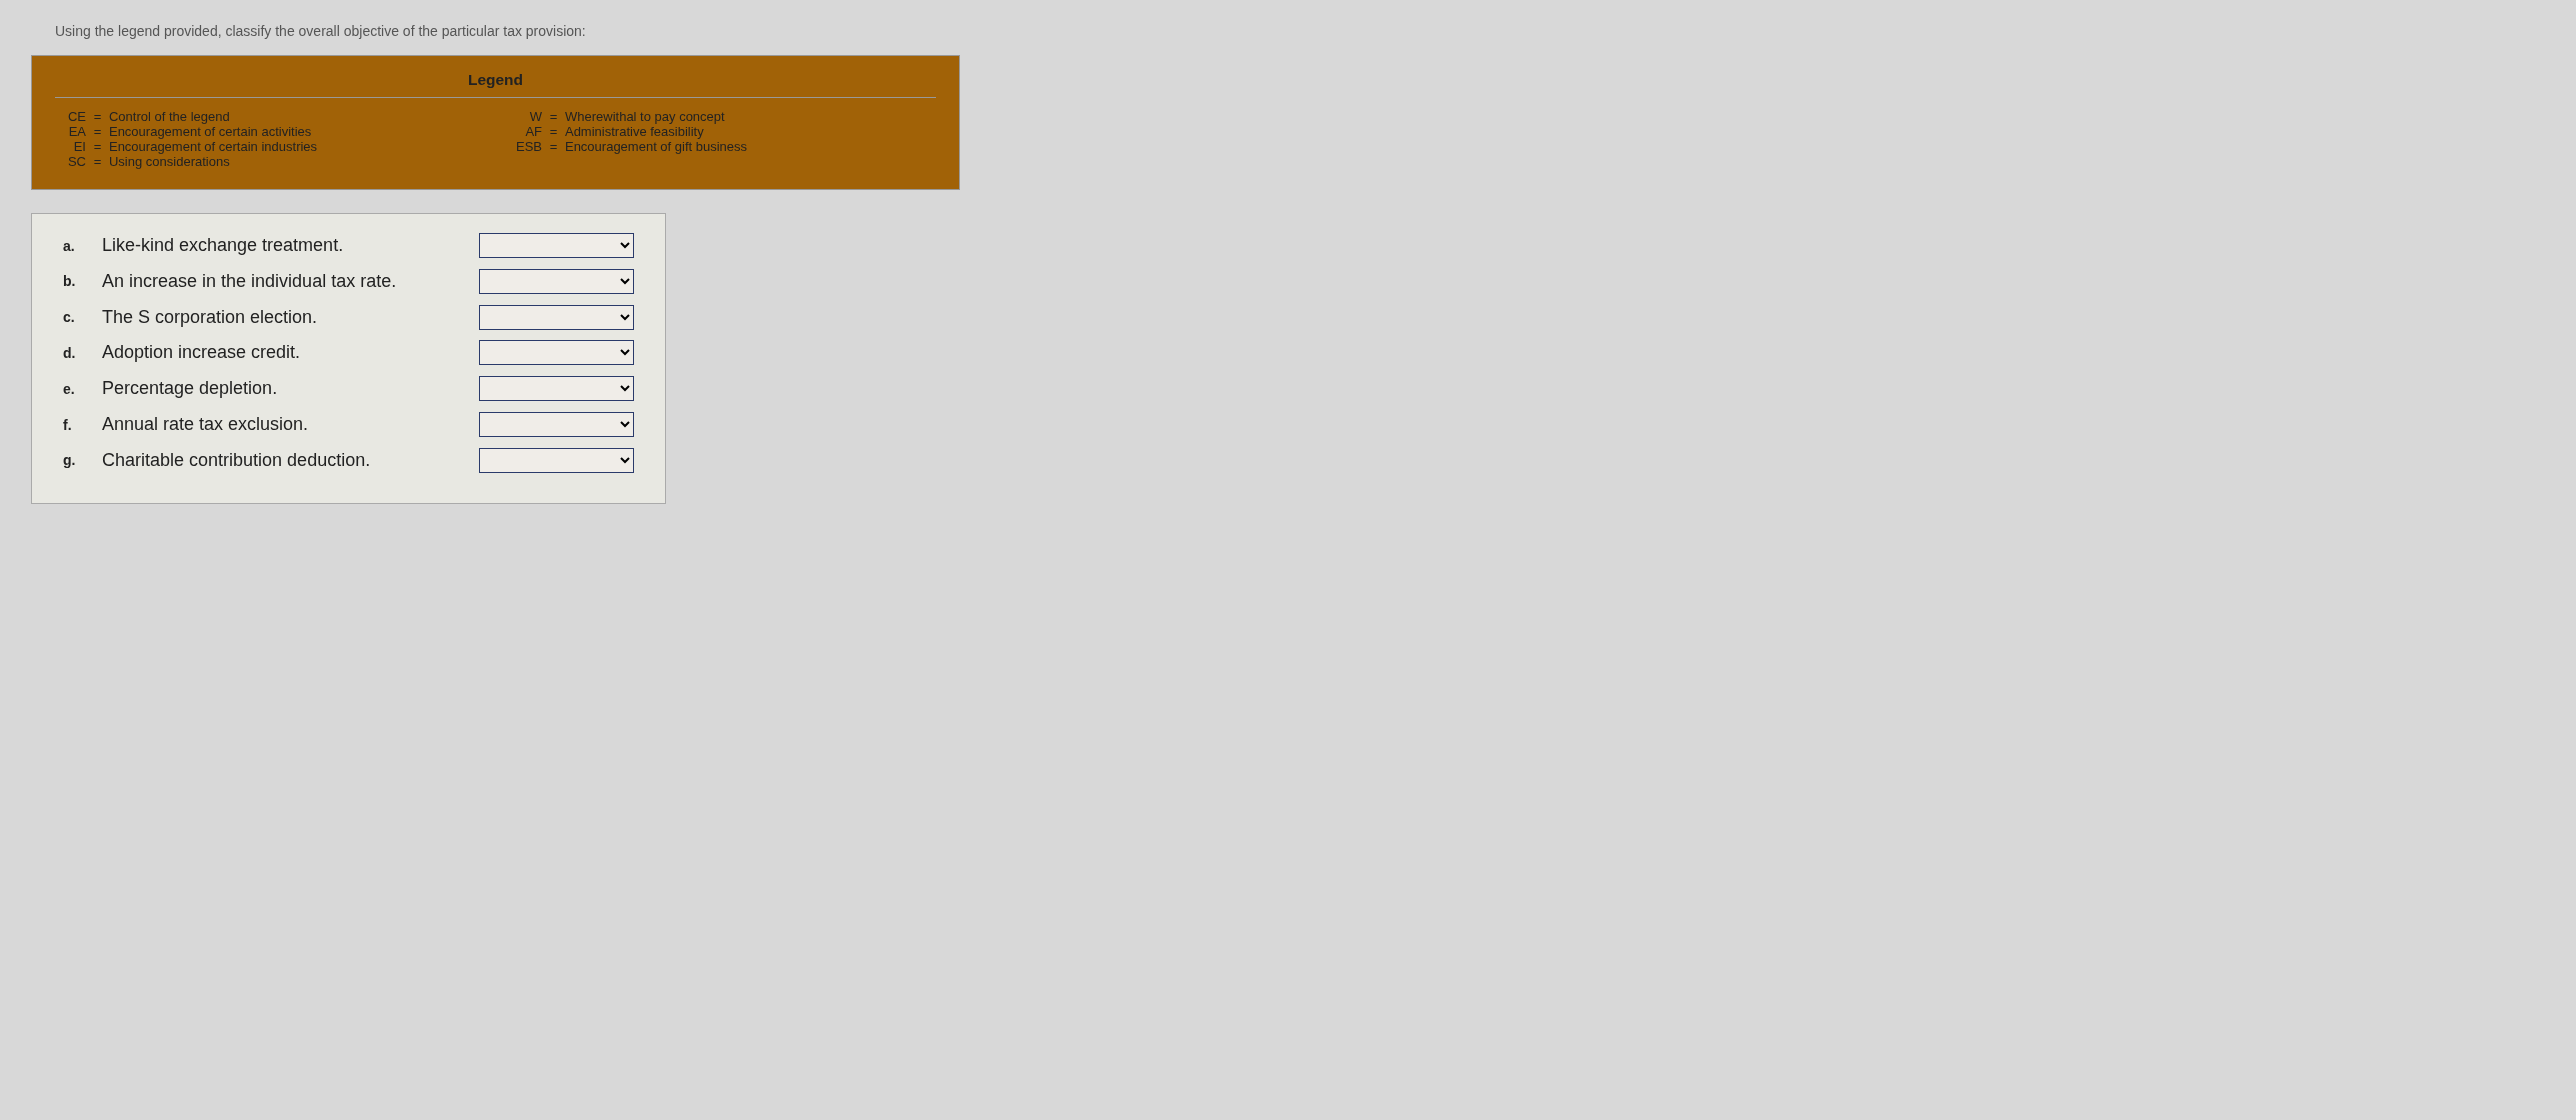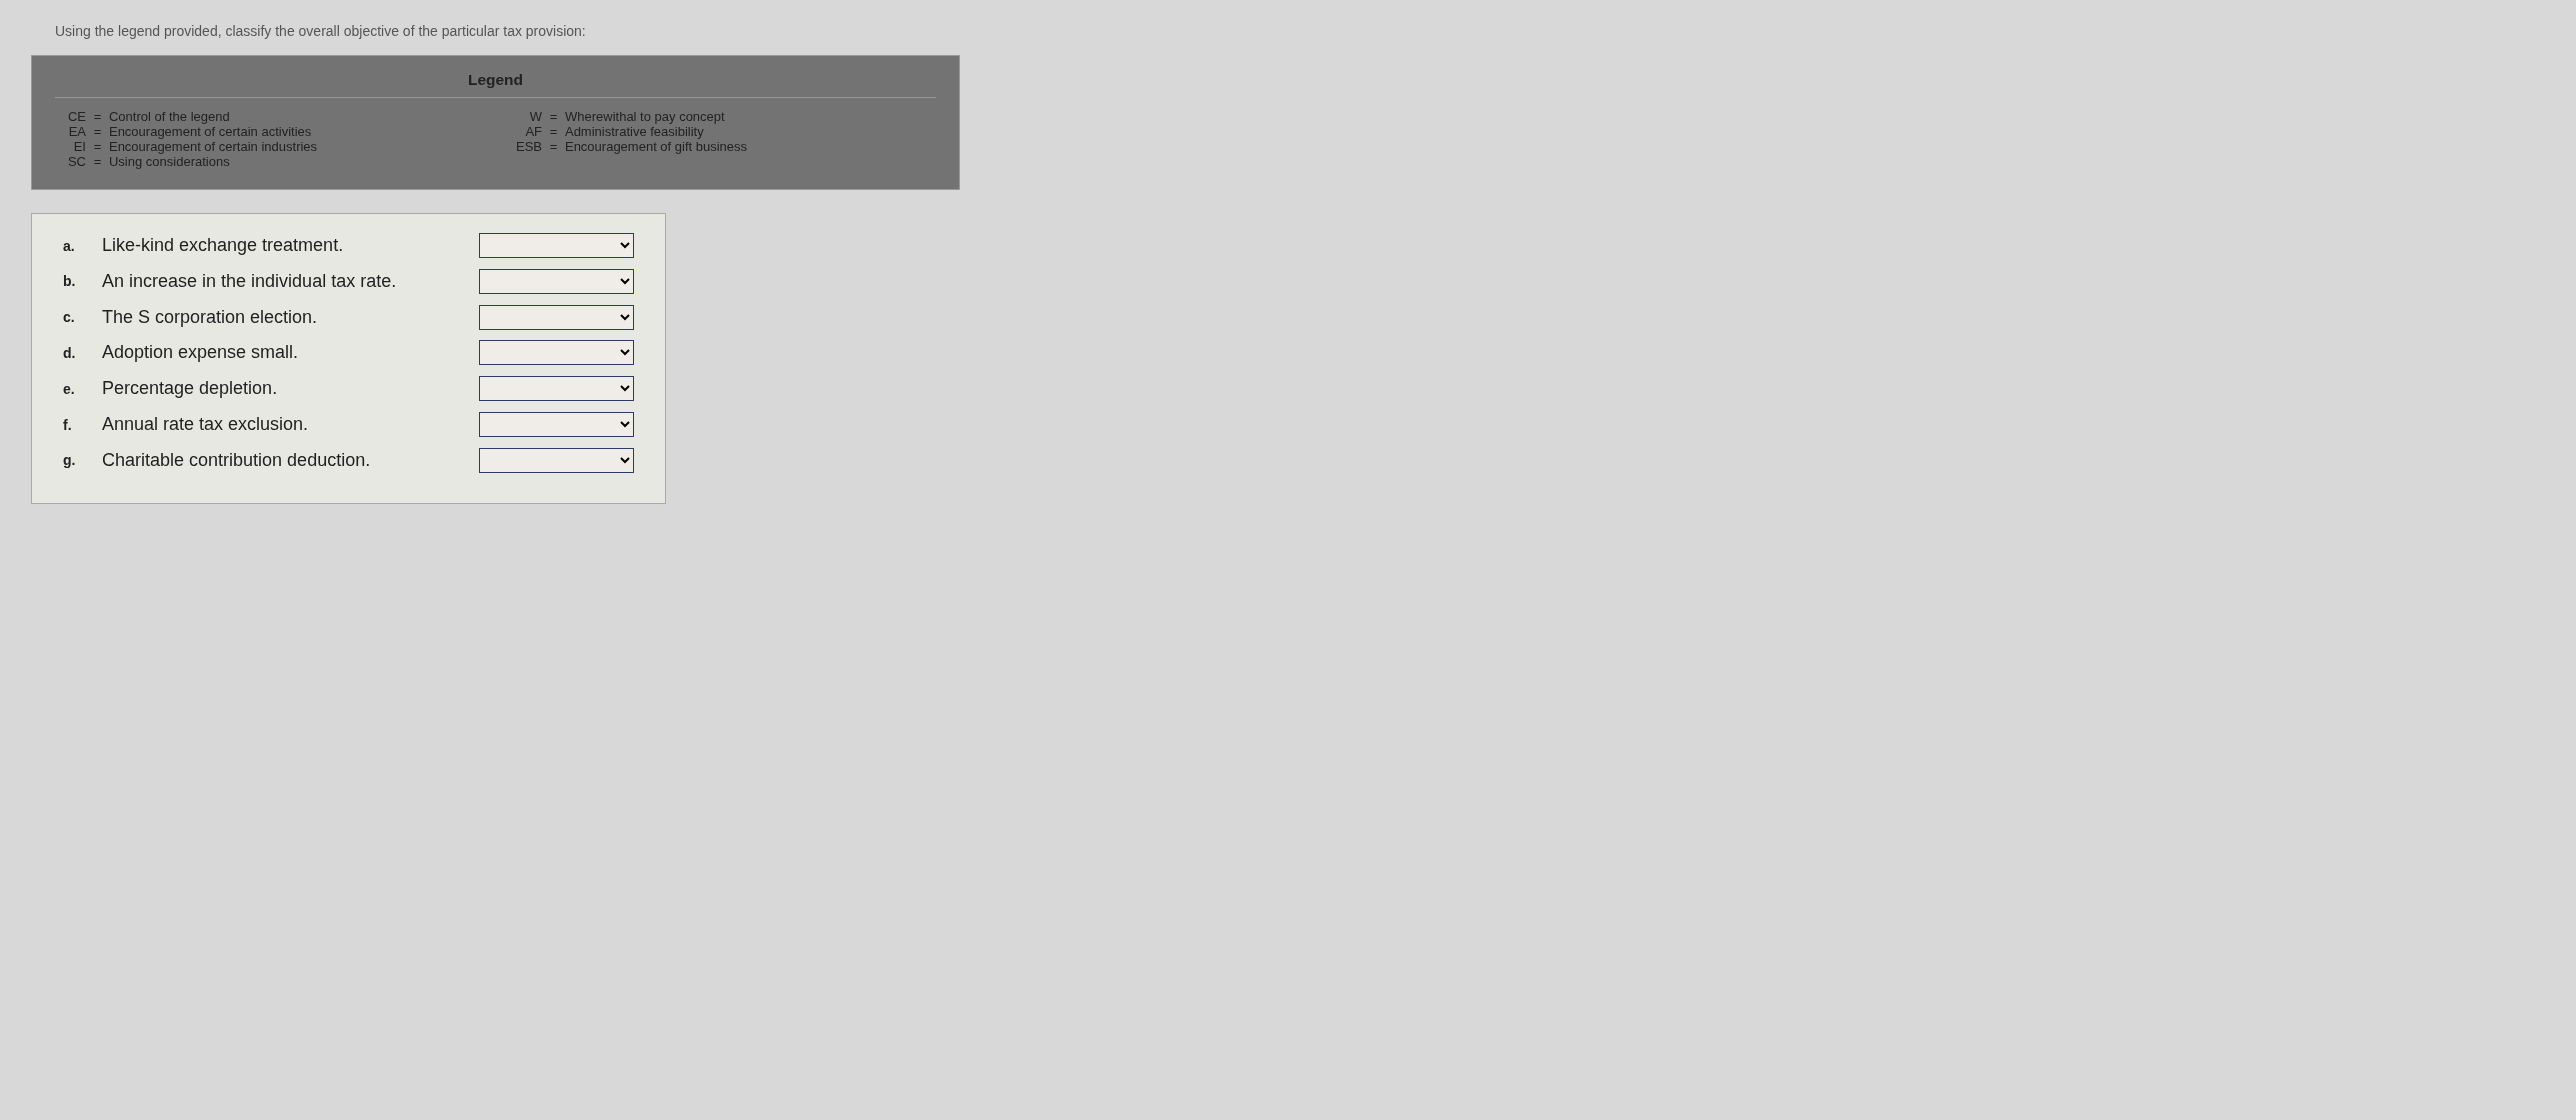--- a/index.html
+++ b/index.html
@@ -18,21 +18,21 @@
 
     .instruction {
       font-size: 14px;
       color: #555;
       margin-bottom: 15.5px;
       margin-left: 24px;
     }
 
     .legend-box {
       border: 1.5px solid #999;
-      background-color: #737373;
+      background-color: #a16207;
       padding: 15.5px 23px 19.4px 23px;
       margin-bottom: 23px;
       max-width: 929px;
     }
 
     .legend-title {
       text-align: center;
       font-weight: bold;
       font-size: 15.5px;
       margin-bottom: 11.6px;
@@ -172,21 +172,21 @@
       <span class="question-text">An increase in the individual tax rate.</span>
       <select class="question-select"><option value=""></option><option value="CE">CE</option><option value="EA">EA</option><option value="EI">EI</option><option value="SC">SC</option><option value="W">W</option><option value="AF">AF</option><option value="ESB">ESB</option></select>
     </div>
     <div class="question-row">
       <span class="question-label">c.</span>
       <span class="question-text">The S corporation election.</span>
       <select class="question-select"><option value=""></option><option value="CE">CE</option><option value="EA">EA</option><option value="EI">EI</option><option value="SC">SC</option><option value="W">W</option><option value="AF">AF</option><option value="ESB">ESB</option></select>
     </div>
     <div class="question-row">
       <span class="question-label">d.</span>
-      <span class="question-text">Adoption expense small.</span>
+      <span class="question-text">Adoption increase credit.</span>
       <select class="question-select"><option value=""></option><option value="CE">CE</option><option value="EA">EA</option><option value="EI">EI</option><option value="SC">SC</option><option value="W">W</option><option value="AF">AF</option><option value="ESB">ESB</option></select>
     </div>
     <div class="question-row">
       <span class="question-label">e.</span>
       <span class="question-text">Percentage depletion.</span>
       <select class="question-select"><option value=""></option><option value="CE">CE</option><option value="EA">EA</option><option value="EI">EI</option><option value="SC">SC</option><option value="W">W</option><option value="AF">AF</option><option value="ESB">ESB</option></select>
     </div>
     <div class="question-row">
       <span class="question-label">f.</span>
       <span class="question-text">Annual rate tax exclusion.</span>

